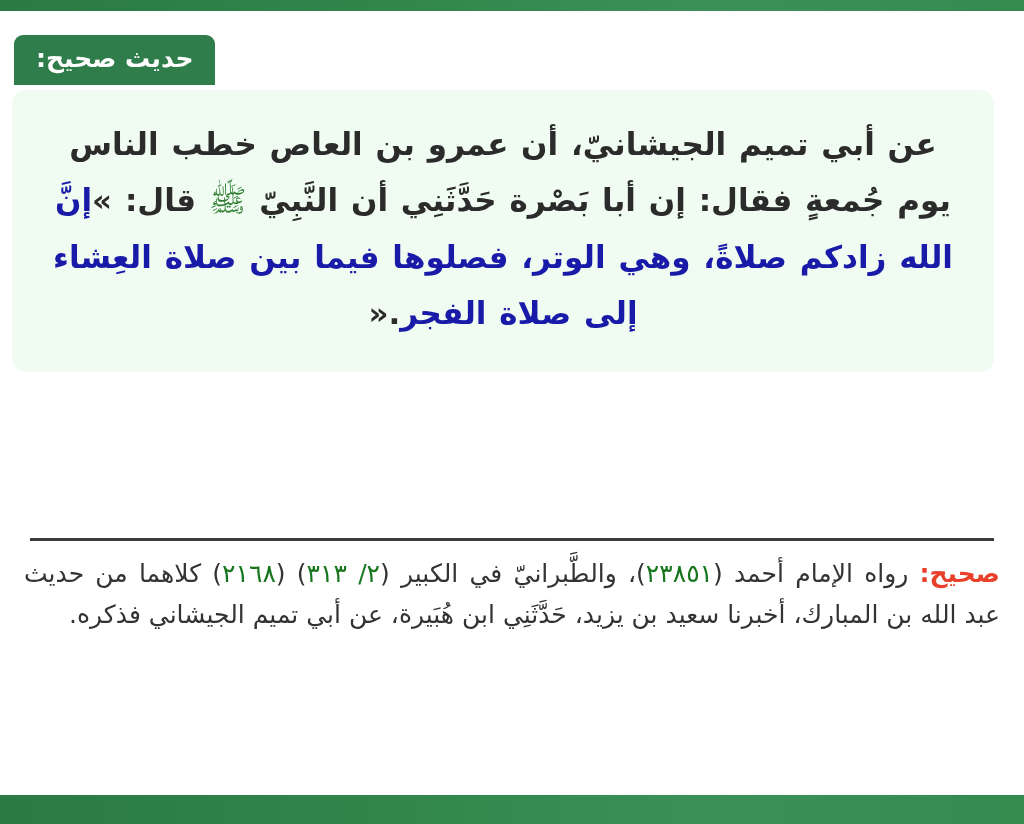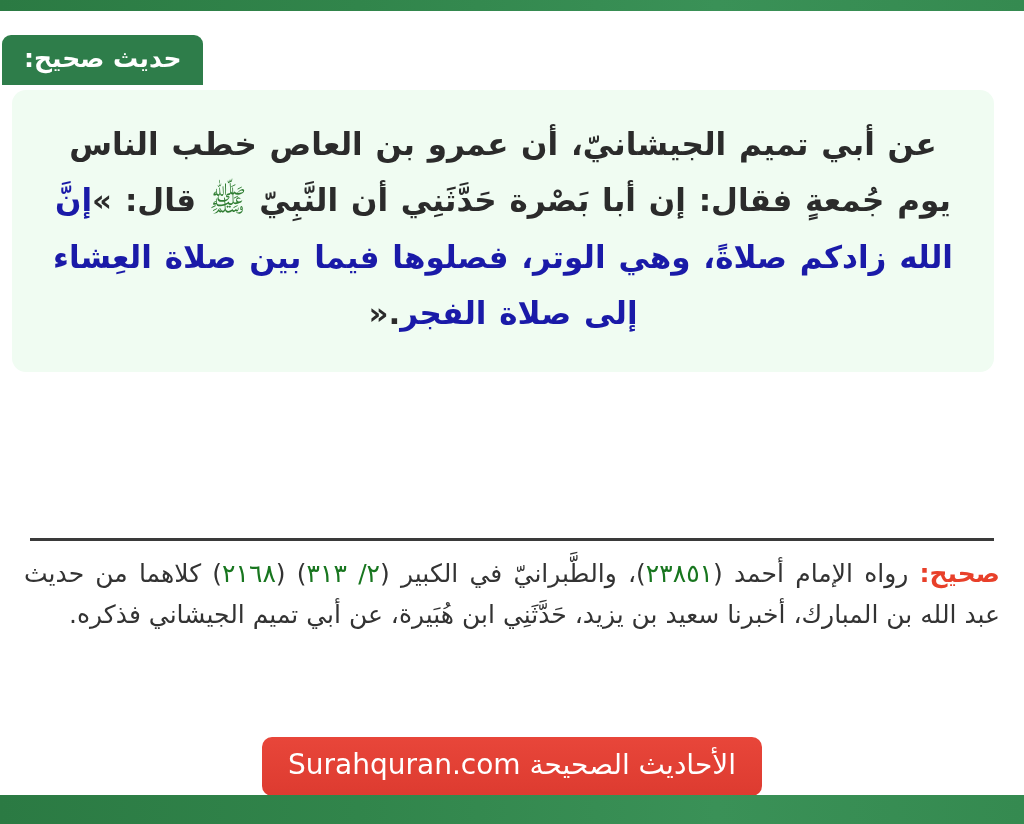--- a/index.html
+++ b/index.html
@@ -34,21 +34,21 @@
     height: 784px;
   }
 
   
   .badge-row {
     position: absolute;
     top: 24px;
     left: 0;
     width: 1024px;
     text-align: left;
-    padding-left: 2px;
+    padding-left: 14px;
     padding-right: 30px;
     box-sizing: border-box;
     direction: rtl;
   }
   .badge {
     display: inline-block;
     background: #2e7d4a;
     color: #ffffff;
     font-size: 25px;
     font-weight: 700;
@@ -152,22 +152,16 @@
       <span>عن أبي تميم الجيشانيّ، أن عمرو بن العاص خطب الناس يوم جُمعةٍ فقال: إن أبا بَصْرة حَدَّثَنِي أن النَّبِيّ </span><span class="sallam">ﷺ</span><span> قال: »</span><span class="quoted">إنَّ الله زادكم صلاةً، وهي الوتر، فصلوها فيما بين صلاة العِشاء إلى صلاة الفجر</span><span>.«</span>
     </div>
   </div>
 
   <div class="divider"></div>
 
   <div class="citation">
     <p class="last"><span class="grade">صحيح:</span><span> رواه الإمام أحمد (</span><span class="num">٢٣٨٥١</span><span>)، والطَّبرانيّ في الكبير (</span><span class="num">٢/ ٣١٣</span><span>) (</span><span class="num">٢١٦٨</span><span>) كلاهما من حديث عبد الله بن المبارك، أخبرنا سعيد بن يزيد، حَدَّثَنِي ابن هُبَيرة، عن أبي تميم الجيشاني فذكره.</span></p>
   </div>
 
-  <div class="footer-wrap">
-    <div class="footer-banner">
-      <span>الأحاديث الصحيحة</span>
-      <span class="site">Surahquran.com</span>
-    </div>
-  </div>
 
 </div>
 
 <div class="bar bar-bottom"></div>
 
 </body></html>

